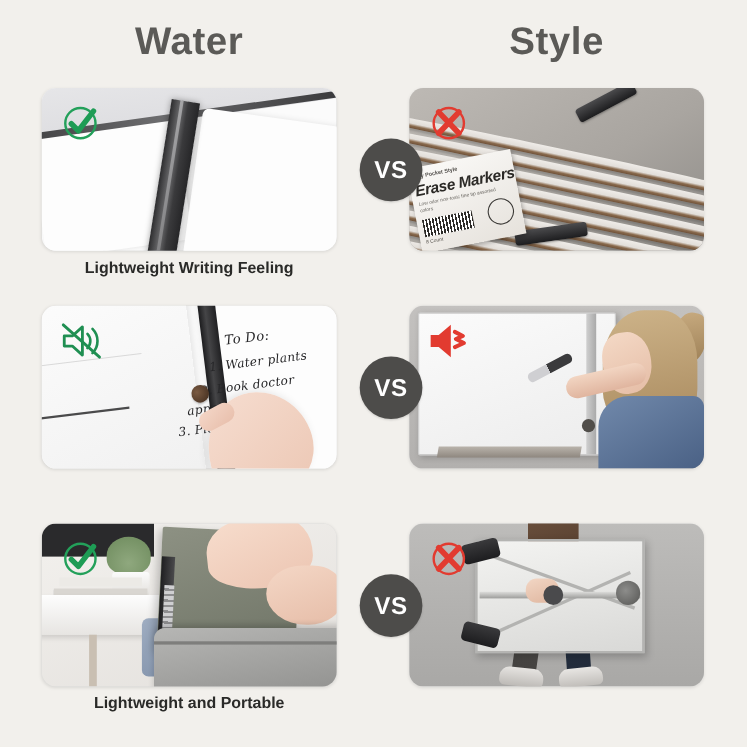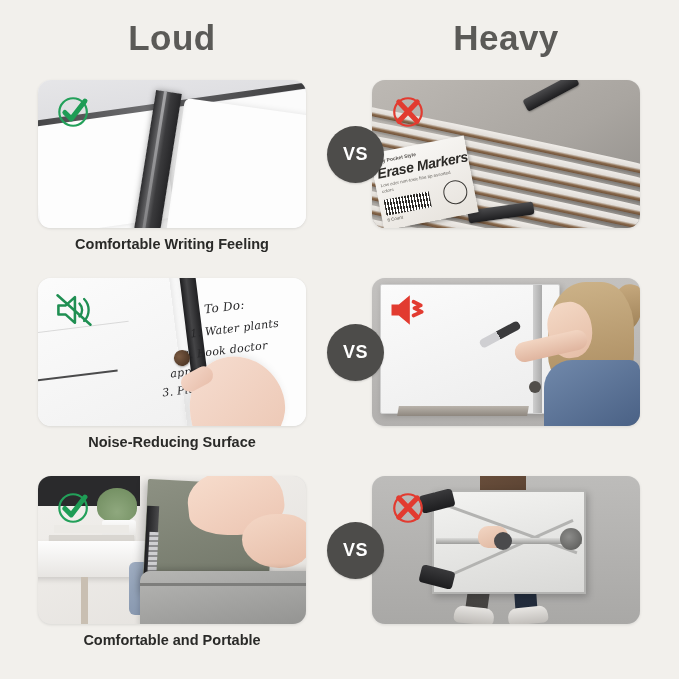--- a/index.html
+++ b/index.html
@@ -43,21 +43,21 @@
   }
   .caption.left{left:38px;font-weight:bold;color:#2a2a28;}
   .caption.right{left:372px;font-weight:normal;color:#77756f;}
 
   
   .vs{
     position:absolute;left:327px;top:54px;
     width:57px;height:57px;border-radius:50%;
     background:#4d4c4a;
     display:flex;align-items:center;justify-content:center;
-    color:#fff;font-size:18px;font-weight:bold;letter-spacing:0.5px;
+    color:#fff;font-size:22px;font-weight:bold;letter-spacing:0.5px;
     z-index:5;
     box-shadow:0 1px 2px rgba(0,0,0,.15);
   }
 
   
   .badge-icon{position:absolute;left:14px;top:10px;width:44px;height:44px;z-index:4;}
 
   
   .a1l{position:absolute;inset:0;background:#fbfbfb;}
   .a1l .topband{
@@ -275,22 +275,22 @@
   .a3r .grip{position:absolute;left:122px;top:56px;width:18px;height:18px;border-radius:50%;background:#4a4a4c;}
   .a3r .wheel{position:absolute;left:188px;top:52px;width:22px;height:22px;border-radius:50%;background:radial-gradient(circle at 40% 40%,#8d8d8b,#555553);}
   .a3r .carryhand{position:absolute;left:106px;top:50px;width:30px;height:22px;background:linear-gradient(160deg,#f2d6c4,#dfb69f);border-radius:10px;}
 </style>
 </head>
 <body>
 
 <div class="page">
 
   <div class="headers">
-    <div class="col-title ours">Loud</div>
-    <div class="col-title others">Heavy</div>
+    <div class="col-title ours">Water</div>
+    <div class="col-title others">Style</div>
   </div>
 
   <div class="row r1">
 
     <div class="card left">
       <div class="a1l">
         <div class="topband"></div>
         <div class="pgL"></div>
         <div class="edge"></div>
         <div class="pgR"></div>
@@ -327,21 +327,21 @@
           <div class="t4">8 Count</div>
           <div class="circ"></div>
         </div>
       </div>
       <svg class="badge-icon" viewBox="0 0 48 48">
         <circle cx="24" cy="24" r="15" fill="none" stroke="#e23b30" stroke-width="2.4"></circle>
         <path d="M14 13 L34 34 M34 13 L14 34" fill="none" stroke="#e23b30" stroke-width="5.6" stroke-linecap="round"></path>
       </svg>
     </div>
 
-    <div class="caption left">Comfortable Writing Feeling</div>
+    <div class="caption left">Lightweight Writing Feeling</div>
   </div>
 
   <div class="row r2">
 
     <div class="card left">
       <div class="a2l">
         <div class="lpage"></div>
         <div class="lline"></div>
         <div class="lline2"></div>
         <div class="rpage"></div>
@@ -379,21 +379,20 @@
         <div class="girl-body"></div>
         <div class="arm"></div>
         <div class="pen2"></div>
       </div>
       <svg class="badge-icon" viewBox="0 0 48 48">
         <path d="M6 18 H14 L26 8 V40 L14 30 H6 Z" fill="#e23b30"></path>
         <path d="M30 15 L38 19 L31 22 L39 26 L30 30" fill="none" stroke="#e23b30" stroke-width="4" stroke-linejoin="round" stroke-linecap="round"></path>
       </svg>
     </div>
 
-    <div class="caption left">Noise-Reducing Surface</div>
   </div>
 
   <div class="row r3">
 
     <div class="card left">
       <div class="a3l">
         <div class="dark"></div>
         <div class="plant"></div>
         <div class="pot"></div>
         <div class="bk2"></div>
@@ -433,16 +432,16 @@
         <div class="carryhand"></div>
         <div class="grip"></div>
         <div class="wheel"></div>
       </div>
       <svg class="badge-icon" viewBox="0 0 48 48">
         <circle cx="24" cy="24" r="15" fill="none" stroke="#e23b30" stroke-width="2.4"></circle>
         <path d="M14 13 L34 34 M34 13 L14 34" fill="none" stroke="#e23b30" stroke-width="5.6" stroke-linecap="round"></path>
       </svg>
     </div>
 
-    <div class="caption left">Comfortable and Portable</div>
+    <div class="caption left">Lightweight and Portable</div>
   </div>
 
 </div>
 
 </body></html>

